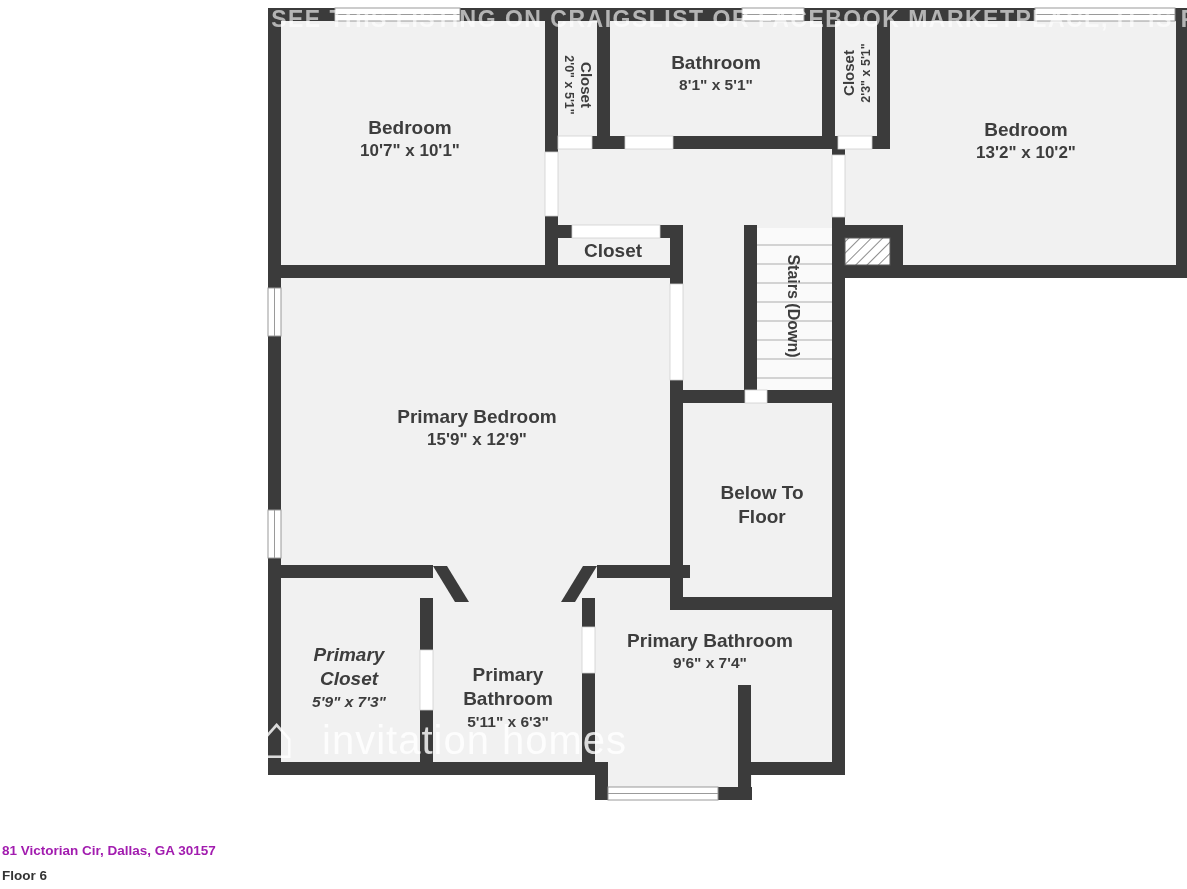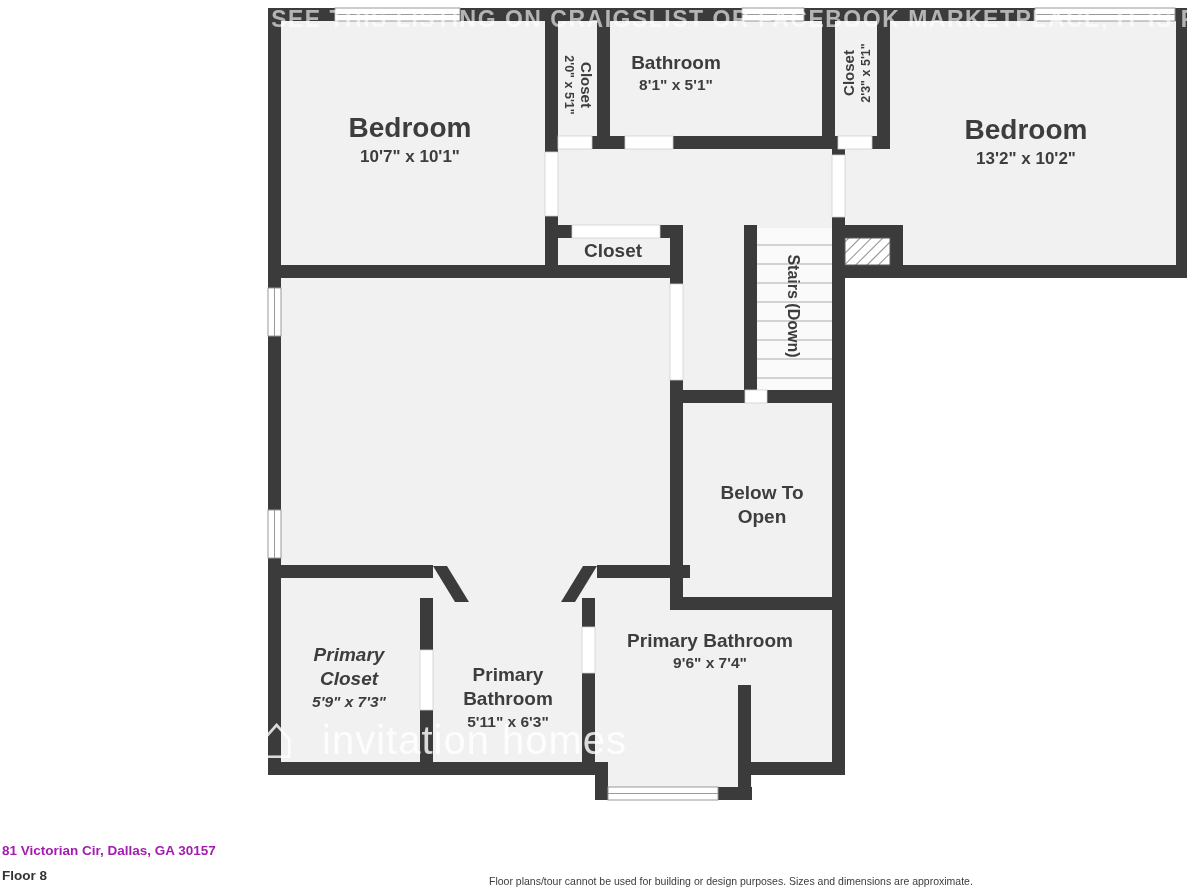--- a/index.html
+++ b/index.html
@@ -9,21 +9,21 @@
   }
   .plan-svg{position:absolute;left:0;top:0;}
   
   .room-label{
     position:absolute;transform:translate(-50%,-50%);
     text-align:center;color:#3d3d3d;font-weight:700;line-height:1.28;white-space:nowrap;
   }
   .rot90{transform:translate(-50%,-50%) rotate(90deg);}
   .rot270{transform:translate(-50%,-50%) rotate(-90deg);}
   .wrap{white-space:normal;}
-  .nm-lg{font-size:28px;}  .dm-lg{font-size:17px;}
+  .nm-lg{font-size:19px;}  .dm-lg{font-size:17px;}
   .nm-md{font-size:19px;}    .dm-md{font-size:15.5px;}
   .nm-sm{font-size:15px;}    .dm-sm{font-size:12.5px;}
   .nm-xs{font-size:16px;}
   
   .wm-top{
     position:absolute;white-space:nowrap;font-weight:700;
     color:rgba(255,255,255,0.62);letter-spacing:1.5px;font-size:23px;
   }
   .wm-brand{
     position:absolute;white-space:nowrap;font-weight:400;
@@ -151,21 +151,21 @@
   <div class="room-label" style="left:410px;top:139px;">
     <div class="nm-lg">Bedroom</div>
     <div class="dm-lg">10'7" x 10'1"</div>
   </div>
 
   <div class="room-label rot90" style="left:578px;top:85px;">
     <div class="nm-sm">Closet</div>
     <div class="dm-sm">2'0" x 5'1"</div>
   </div>
 
-  <div class="room-label" style="left:676px;top:73px;">
+  <div class="room-label" style="left:716px;top:73px;">
     <div class="nm-md">Bathroom</div>
     <div class="dm-md">8'1" x 5'1"</div>
   </div>
 
   <div class="room-label rot270" style="left:857px;top:73px;">
     <div class="nm-sm">Closet</div>
     <div class="dm-sm">2'3" x 5'1"</div>
   </div>
 
   <div class="room-label" style="left:1026px;top:141px;">
@@ -174,24 +174,28 @@
   </div>
 
   <div class="room-label" style="left:613px;top:251px;">
     <div class="nm-md">Closet</div>
   </div>
 
   <div class="room-label rot90" style="left:793px;top:306px;">
     <div class="nm-xs">Stairs (Down)</div>
   </div>
 
+  <div class="room-label" style="left:477px;top:428px;">
+    <div class="nm-lg">Primary Bedroom</div>
+    <div class="dm-lg">15'9" x 12'9"</div>
+  </div>
 
   <div class="room-label" style="left:762px;top:505px;">
     <div class="nm-md">Below To</div>
-    <div class="nm-md">Open</div>
+    <div class="nm-md">Floor</div>
   </div>
 
   <div class="room-label" style="left:349px;top:677px;width:110px;font-style:italic;">
     <div class="nm-md wrap">Primary Closet</div>
     <div class="dm-md">5'9" x 7'3"</div>
   </div>
 
   <div class="room-label" style="left:508px;top:697px;width:130px;">
     <div class="nm-md wrap">Primary Bathroom</div>
     <div class="dm-md">5'11" x 6'3"</div>
@@ -199,16 +203,15 @@
 
   <div class="room-label" style="left:710px;top:651px;">
     <div class="nm-md">Primary Bathroom</div>
     <div class="dm-md">9'6" x 7'4"</div>
   </div>
 
   <span class="wm-logo" style="left:258px;top:706px;">⌂</span>
   <div class="wm-brand" style="left:322px;top:718px;">invitation homes</div>
 
   <div class="addr">81 Victorian Cir, Dallas, GA 30157</div>
-  <div class="floor">Floor 8</div>
-  <div class="disclaimer">Floor plans/tour cannot be used for building or design purposes. Sizes and dimensions are approximate.</div>
+  <div class="floor">Floor 6</div>
 
 </div>
 
 </body></html>

